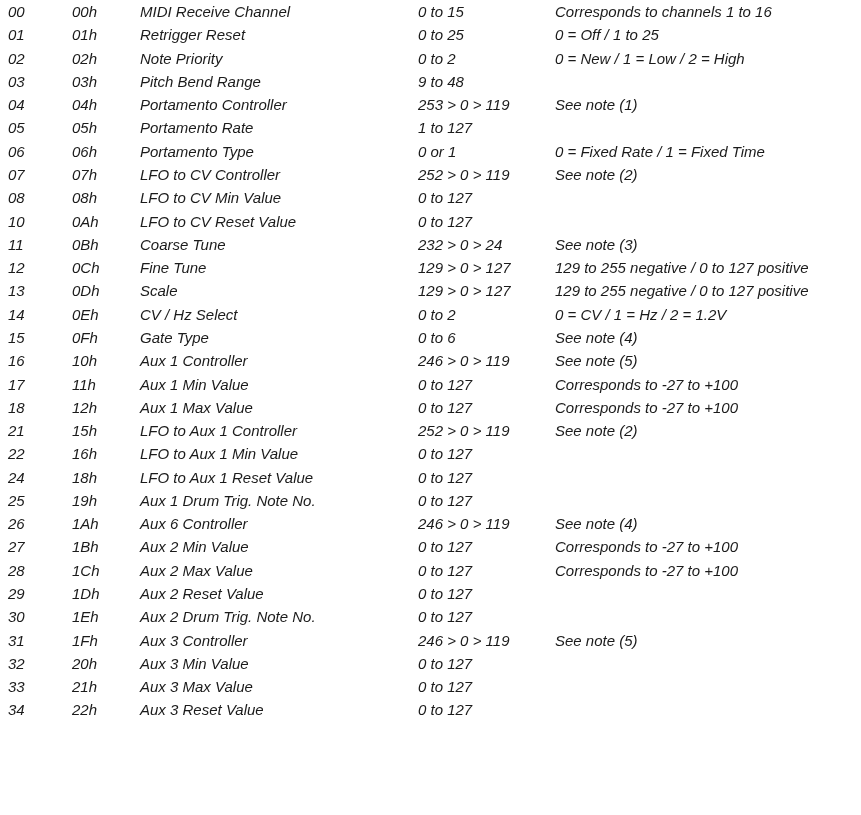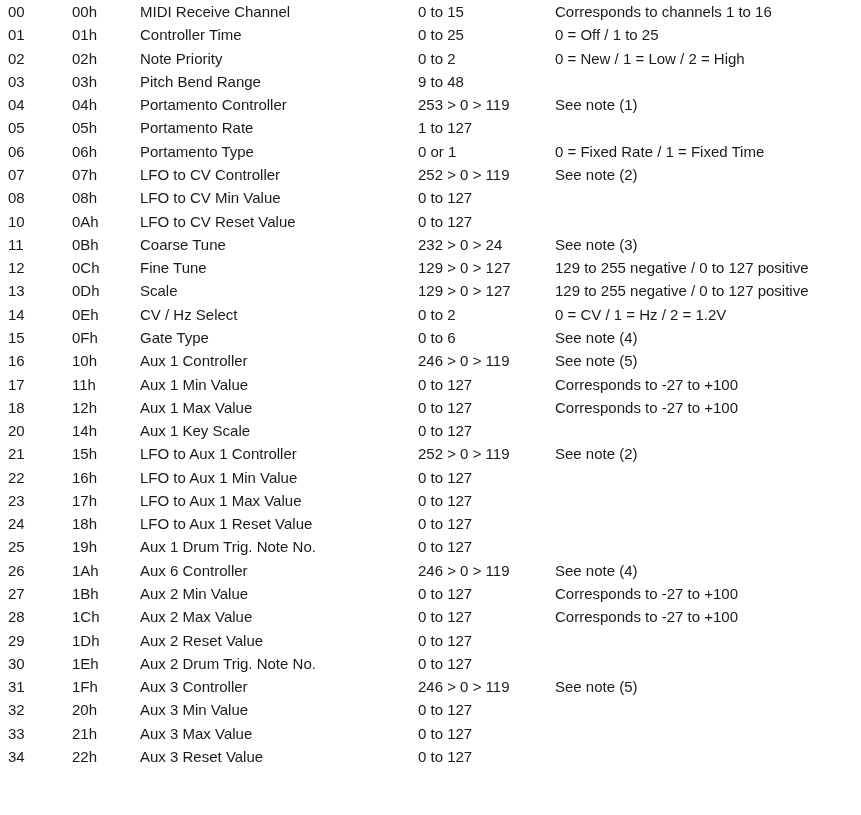--- a/index.html
+++ b/index.html
@@ -12,20 +12,21 @@
     background: #ffffff;
     font-family: "Liberation Sans", sans-serif;
     color: #1b1b1b;
     overflow: hidden;
   }
   table.param-table {
     border-collapse: collapse;
     table-layout: fixed;
     width: 861px;
     margin: 0;
+    font-style: italic;
   }
   table.param-table td {
     font-size: 15px;
     height: 23.28px;
     line-height: 23.28px;
     padding: 0 0 0 8px;
     white-space: nowrap;
     overflow: hidden;
     vertical-align: middle;
   }
@@ -50,21 +51,21 @@
       <tr>
         <td>00</td>
         <td>00h</td>
         <td>MIDI Receive Channel</td>
         <td>0 to 15</td>
         <td>Corresponds to channels 1 to 16</td>
       </tr>
       <tr>
         <td>01</td>
         <td>01h</td>
-        <td>Controller Time</td>
+        <td>Retrigger Reset</td>
         <td>0 to 25</td>
         <td>0 = Off / 1 to 25</td>
       </tr>
       <tr>
         <td>02</td>
         <td>02h</td>
         <td>Note Priority</td>
         <td>0 to 2</td>
         <td>0 = New / 1 = Low / 2 = High</td>
       </tr>
@@ -167,48 +168,34 @@
         <td>Corresponds to -27 to +100</td>
       </tr>
       <tr>
         <td>18</td>
         <td>12h</td>
         <td>Aux 1 Max Value</td>
         <td>0 to 127</td>
         <td>Corresponds to -27 to +100</td>
       </tr>
       <tr>
-        <td>20</td>
-        <td>14h</td>
-        <td>Aux 1 Key Scale</td>
-        <td>0 to 127</td>
-        <td></td>
-      </tr>
-      <tr>
         <td>21</td>
         <td>15h</td>
         <td>LFO to Aux 1 Controller</td>
         <td>252 &gt; 0 &gt; 119</td>
         <td>See note (2)</td>
       </tr>
       <tr>
         <td>22</td>
         <td>16h</td>
         <td>LFO to Aux 1 Min Value</td>
         <td>0 to 127</td>
         <td></td>
       </tr>
       <tr>
-        <td>23</td>
-        <td>17h</td>
-        <td>LFO to Aux 1 Max Value</td>
-        <td>0 to 127</td>
-        <td></td>
-      </tr>
-      <tr>
         <td>24</td>
         <td>18h</td>
         <td>LFO to Aux 1 Reset Value</td>
         <td>0 to 127</td>
         <td></td>
       </tr>
       <tr>
         <td>25</td>
         <td>19h</td>
         <td>Aux 1 Drum Trig. Note No.</td>

